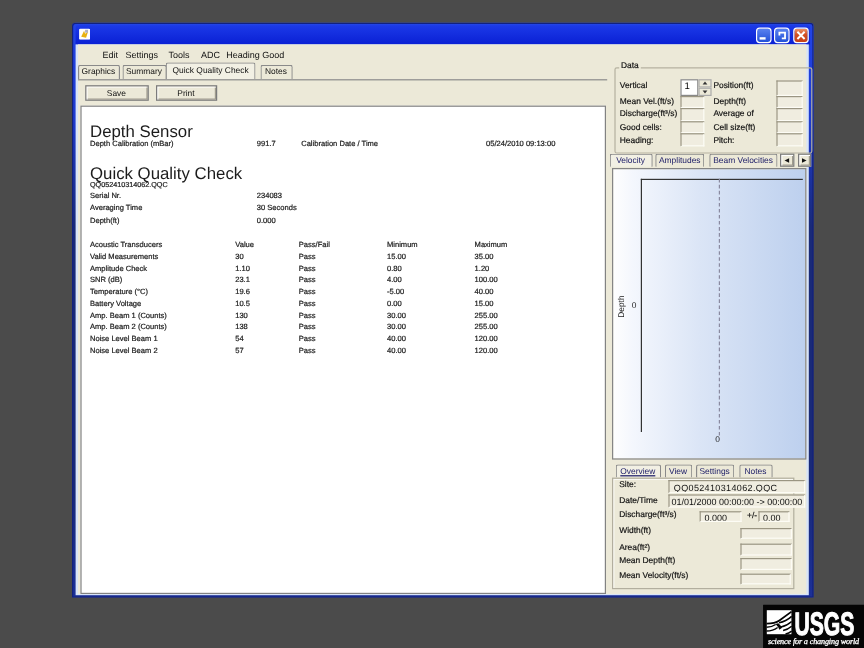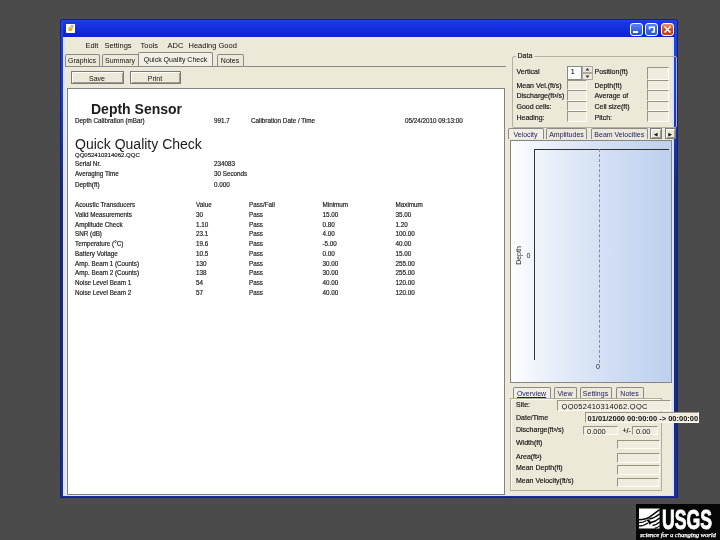--- a/index.html
+++ b/index.html
@@ -81,21 +81,21 @@
     <div class="tab" style="left:0px;top:16.5px;width:35px;height:12px;line-height:12px;">Graphics</div>
     <div class="tab" style="left:37px;top:16.5px;width:37px;height:12px;line-height:12px;">Summary</div>
     <div class="tab" style="left:73.5px;top:14.5px;width:75px;height:14px;line-height:14px;background:#f2f0e4;">Quick Quality Check</div>
     <div class="tab" style="left:152px;top:16.5px;width:27px;height:12px;line-height:12px;">Notes</div>
     <div class="abs" style="left:0px;top:28.5px;width:441px;height:1px;background:#8a8a8a;"></div>
 
     <div class="btn" style="left:6px;top:34px;width:53px;height:13px;line-height:13px;">Save</div>
     <div class="btn" style="left:65px;top:34px;width:51px;height:13px;line-height:13px;">Print</div>
 
     <div id="report" class="abs">
-      <div class="h1" style="left:23px;top:12.5px;font-weight:bold;">Depth Sensor</div>
+      <div class="h1" style="left:7px;top:12.5px;">Depth Sensor</div>
       <div class="t" style="left:7px;top:28px;">Depth Calibration (mBar)</div>
       <div class="t" style="left:146px;top:28px;">991.7</div>
       <div class="t" style="left:183px;top:28px;">Calibration Date / Time</div>
       <div class="t" style="left:337px;top:28px;">05/24/2010 09:13:00</div>
 
       <div class="h1" style="left:7px;top:47px;">Quick Quality Check</div>
       <div class="t" style="left:7px;top:63.5px;font-size:6px;">QQ052410314062.QQC</div>
       <div class="t" style="left:7px;top:71px;">Serial Nr.</div>
         <div class="t" style="left:146px;top:71px;">234083</div>
       <div class="t" style="left:7px;top:81.5px;">Averaging Time</div>
@@ -212,21 +212,21 @@
 
     <div class="navtab" style="left:448px;top:349.5px;width:38px;height:11.5px;line-height:11px;background:#f2f0e4;text-decoration:underline;">Overview</div>
     <div class="navtab" style="left:489px;top:350px;width:23px;height:11px;line-height:11px;">View</div>
     <div class="navtab" style="left:515px;top:350px;width:32px;height:11px;line-height:11px;">Settings</div>
     <div class="navtab" style="left:551px;top:350px;width:28px;height:11px;line-height:11px;">Notes</div>
     <div class="abs" style="left:445.5px;top:360.5px;width:152px;height:93px;border:1px solid #b2ae9e;box-shadow:inset 1px 1px 0 #fbfaf5;box-sizing:border-box;"></div>
 
     <div class="lbl" style="left:451.5px;top:364.2px;">Site:</div>
     <div class="fld" style="left:492px;top:363px;width:114px;height:11px;padding:1px 0 0 4px;letter-spacing:0.3px;">QQ052410314062.QQC</div>
     <div class="lbl" style="left:451.5px;top:376.7px;">Date/Time</div>
-    <div class="fld" style="left:520px;top:375px;width:114px;height:11px;padding:1px 0 0 2px;font-weight:bold;">01/01/2000 00:00:00 -&gt; 00:00:00</div>
+    <div class="fld" style="left:492px;top:375px;width:114px;height:11px;padding:1px 0 0 2px;">01/01/2000 00:00:00 -&gt; 00:00:00</div>
     <div class="lbl" style="left:451.5px;top:388.5px;">Discharge(ft³/s)</div>
     <div class="fld" style="left:518.5px;top:388.5px;width:35px;height:9.5px;padding:0 0 0 3px;line-height:9px;">0.000</div>
     <div class="lbl" style="left:558px;top:390px;">+/-</div>
     <div class="fld" style="left:567.4px;top:388.5px;width:26px;height:9.5px;padding:0 0 0 3px;line-height:9px;">0.00</div>
     <div class="lbl" style="left:451.5px;top:402.3px;">Width(ft)</div>
     <div class="fld" style="left:552.5px;top:402.6px;width:42.5px;height:9.5px;"></div>
     <div class="lbl" style="left:451.5px;top:415.8px;">Area(ft²)</div>
     <div class="fld" style="left:552.5px;top:416.1px;width:42.5px;height:9.5px;"></div>
     <div class="lbl" style="left:451.5px;top:427.3px;">Mean Depth(ft)</div>
     <div class="fld" style="left:552.5px;top:428.1px;width:42.5px;height:9.5px;"></div>

